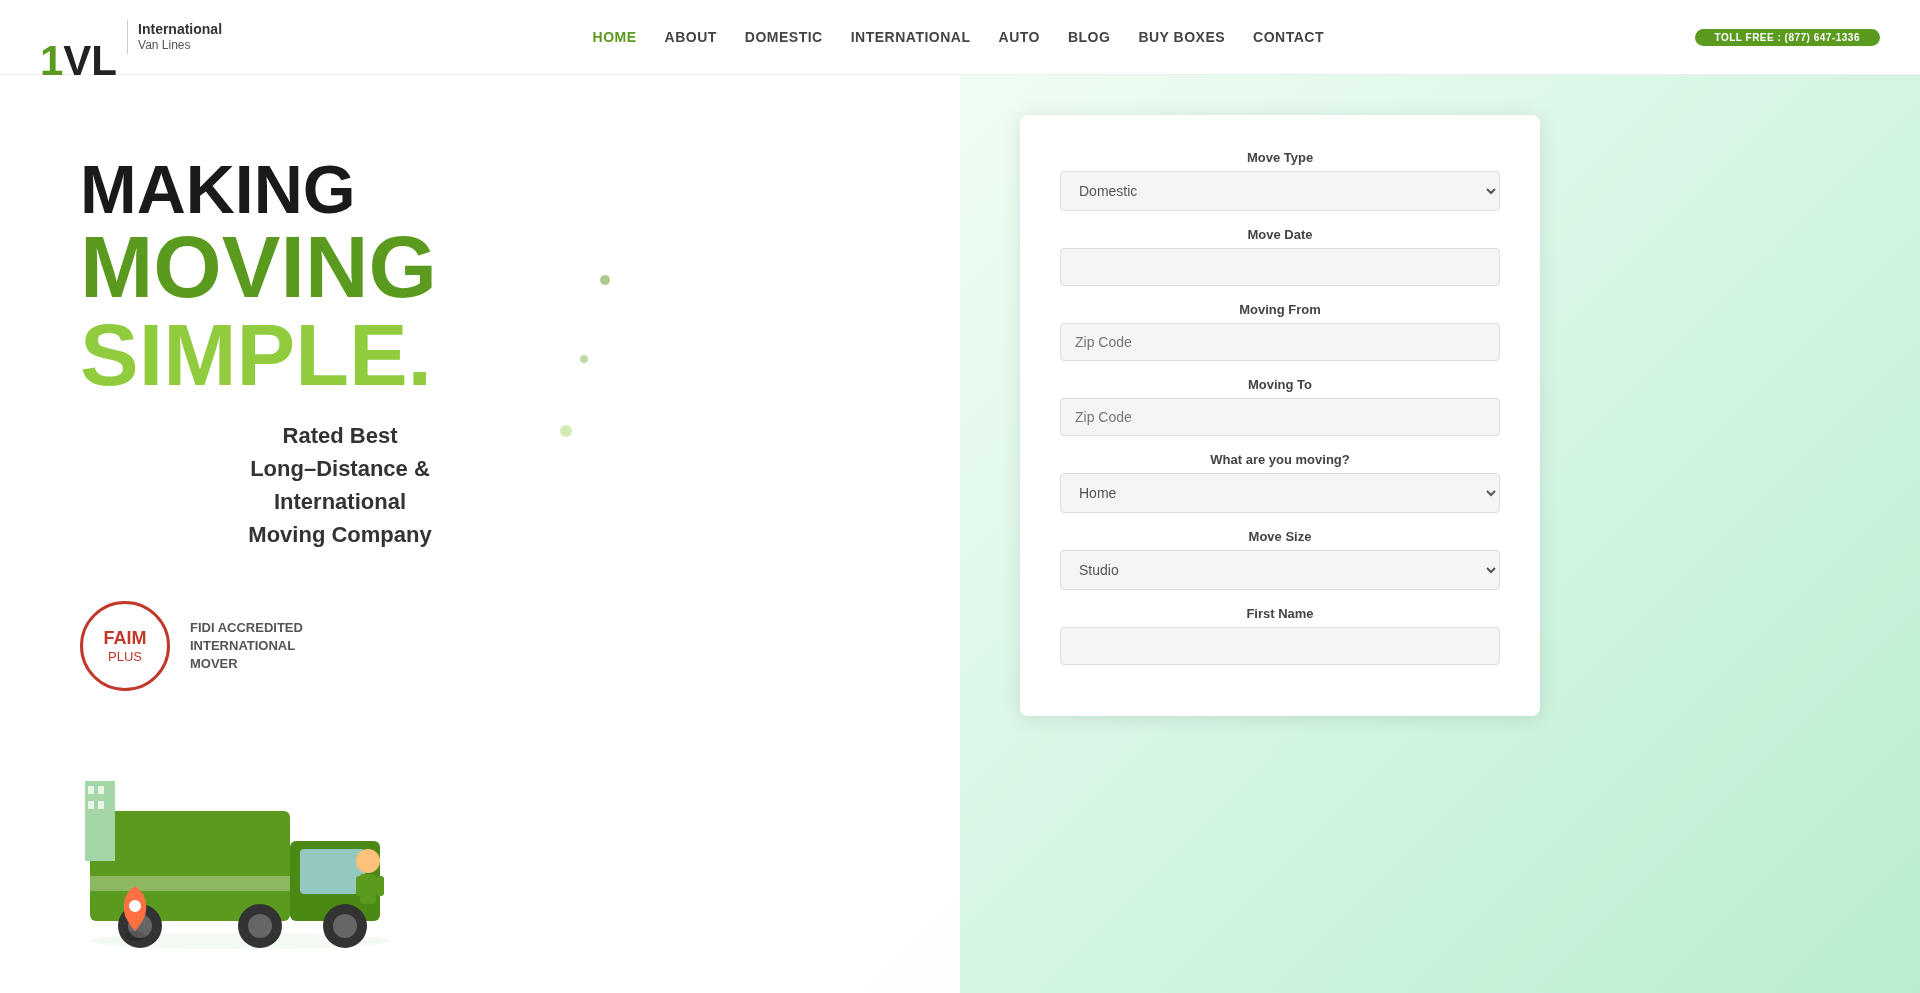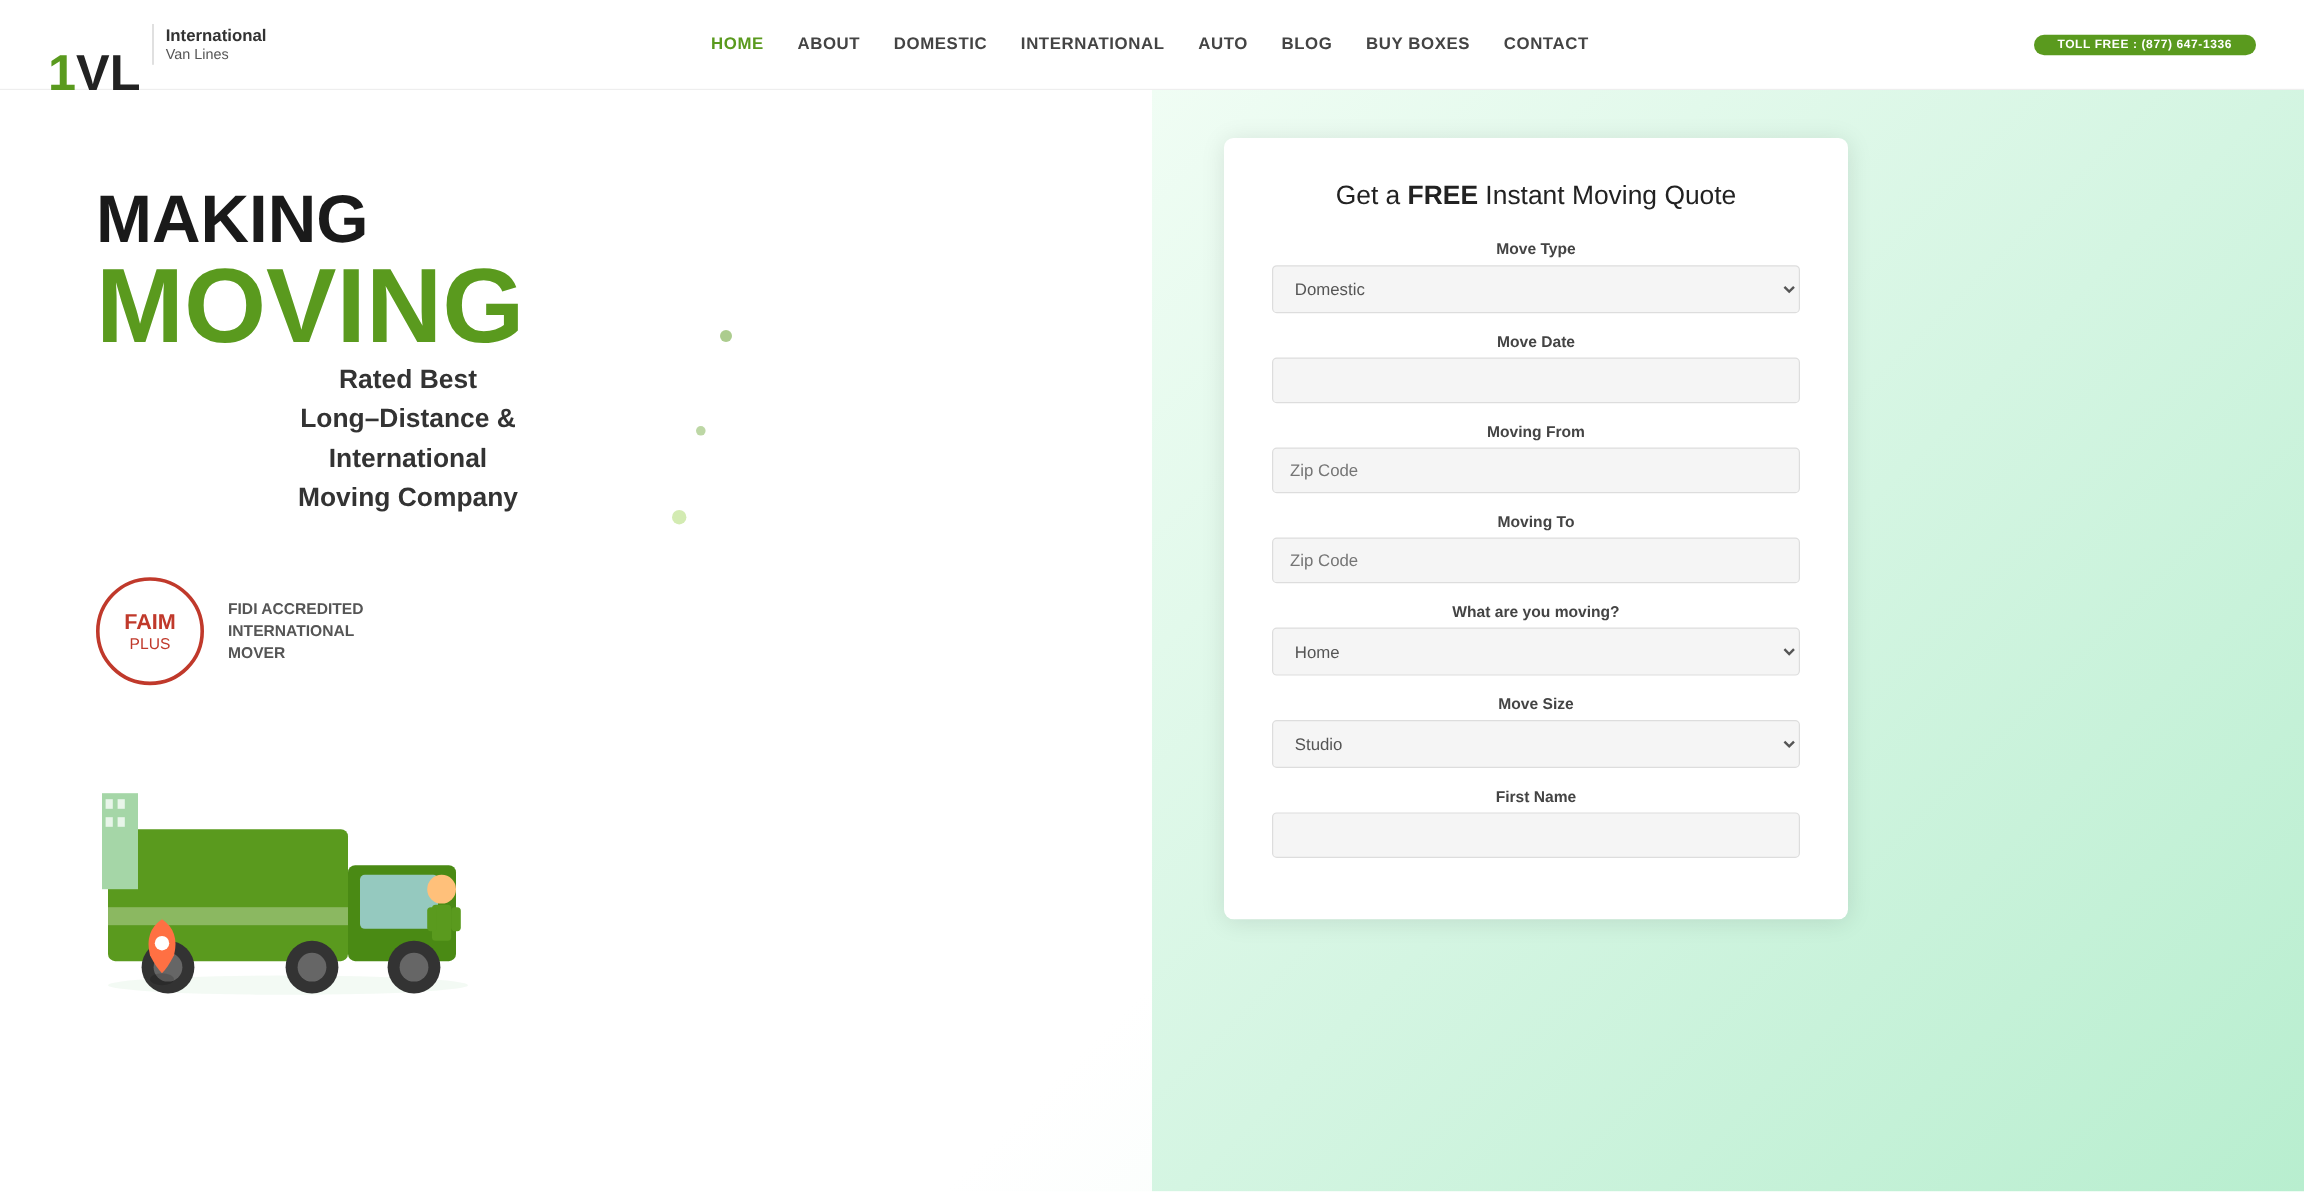--- a/index.html
+++ b/index.html
@@ -74,21 +74,21 @@
       overflow: hidden;
     }
     .hero-left {
       flex: 0 0 660px;
       padding: 80px 60px 40px 80px;
       display: flex;
       flex-direction: column;
       justify-content: flex-start;
     }
     .hero-headline {
-      font-size: 56px;
+      font-size: 68px;
       font-weight: 900;
       color: #1a1a1a;
       line-height: 1;
       margin-bottom: 0;
     }
     .hero-headline-moving {
       font-size: 88px;
       font-weight: 900;
       color: #5a9a1e;
       line-height: 1;
@@ -233,20 +233,21 @@
 <section class="hero">
   <div class="hero-bg-gradient"></div>
 
   <div class="dot" style="width:10px;height:10px;background:#5a9a1e;opacity:0.5;top:200px;left:600px;"></div>
   <div class="dot" style="width:8px;height:8px;background:#5a9a1e;opacity:0.4;top:280px;left:580px;"></div>
   <div class="dot" style="width:12px;height:12px;background:#90cc3e;opacity:0.4;top:350px;left:560px;"></div>
 
   <div class="hero-left">
     <div class="hero-headline">MAKING</div>
     <div class="hero-headline-moving">MOVING</div>
+    <div class="hero-headline-simple">SIMPLE.</div>
 
     <div class="hero-subtitle">
       <span>Rated Best</span><br>
       <span>Long–Distance &amp;</span><br>
       <span>International</span><br>
       <span>Moving Company</span>
     </div>
 
     <div class="hero-image-area">
       <div class="faim-badge">
@@ -293,23 +294,20 @@
 
         <ellipse cx="55" cy="215" rx="10" ry="5" fill="rgba(0,0,0,0.15)"></ellipse>
         <path d="M55 165 Q70 175 65 195 Q60 205 55 210 Q50 205 45 195 Q40 175 55 165Z" fill="#ff7043"></path>
         <circle cx="55" cy="185" r="6" fill="#fff"></circle>
       </svg>
     </div>
   </div>
 
   <div class="hero-form-wrap" style="position:relative; z-index:1;">
     <div class="quote-form">
-      <h2>
-        <span>Get a </span><strong>FREE</strong><span> Instant Moving Quote</span>
-      </h2>
 
       <div class="form-group">
         <label>Move Type</label>
         <select>
           <option>Domestic</option>
           <option>International</option>
           <option>Local</option>
         </select>
       </div>
 

